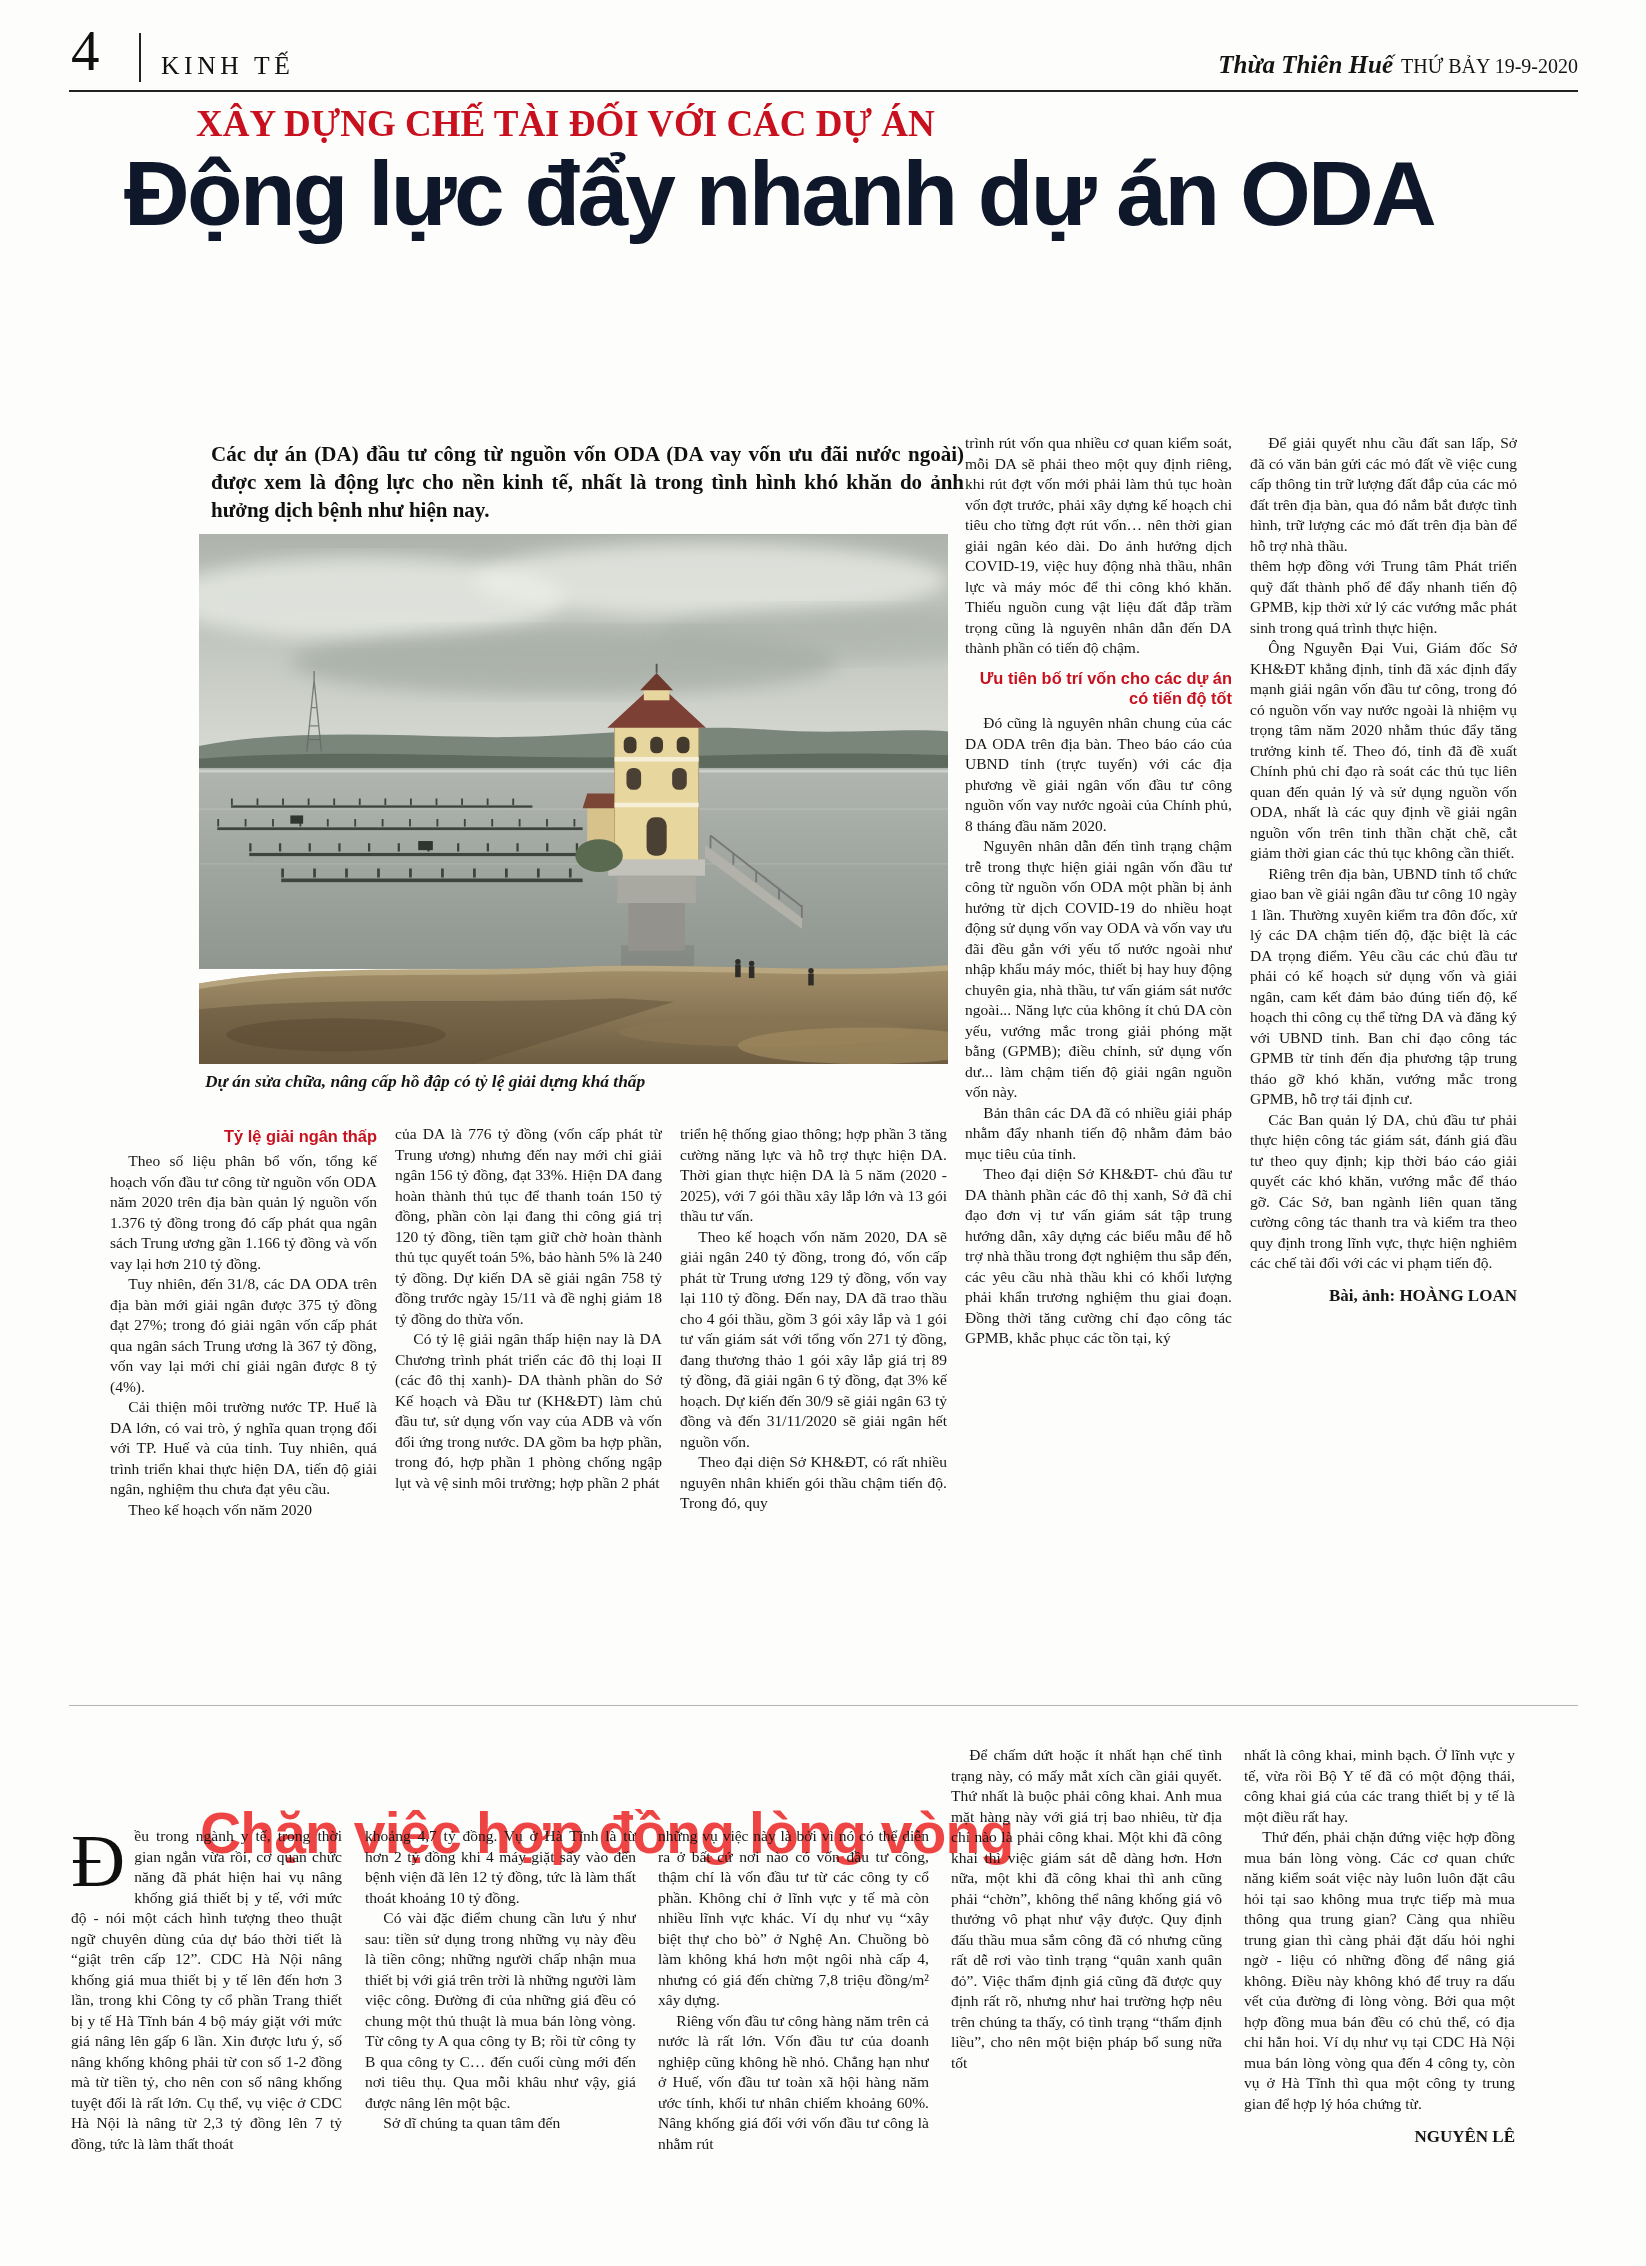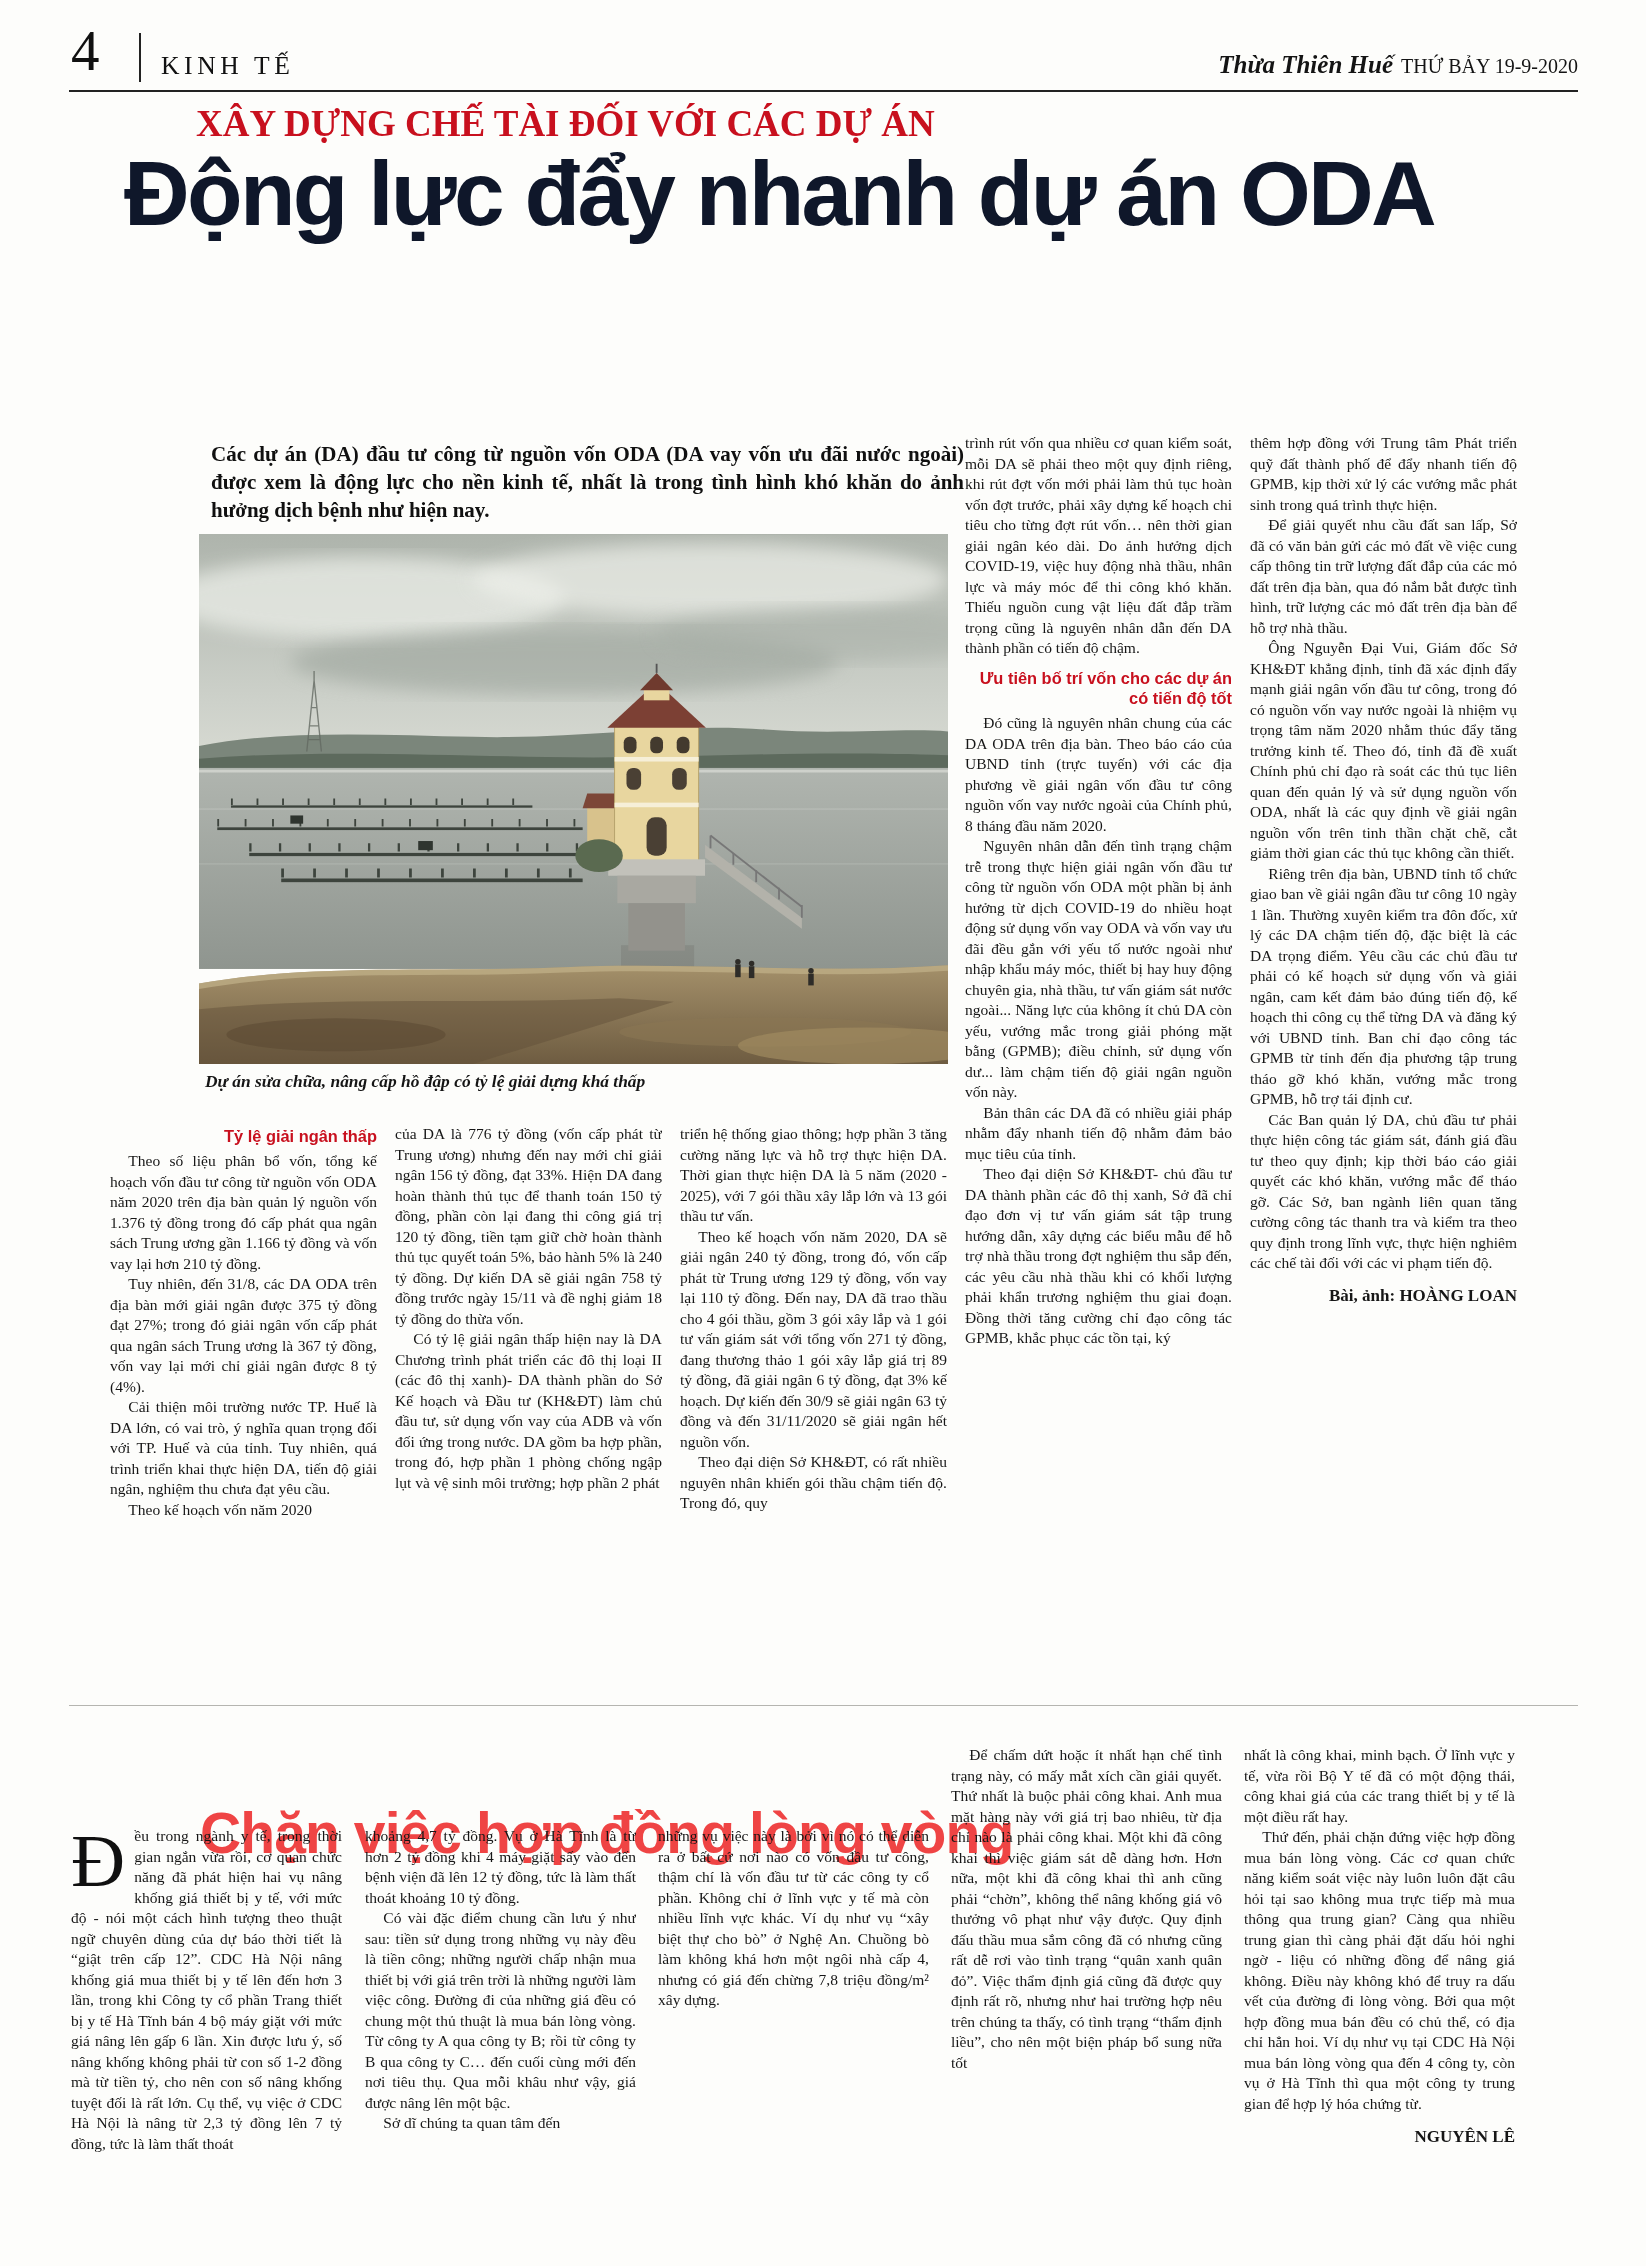--- a/index.html
+++ b/index.html
@@ -216,22 +216,22 @@
       </div>
     <div class="col c1-4">
         <p class="para cont">trình rút vốn qua nhiều cơ quan kiểm soát, mỗi DA sẽ phải theo một quy định riêng, khi rút đợt vốn mới phải làm thủ tục hoàn vốn đợt trước, phải xây dựng kế hoạch chi tiêu cho từng đợt rút vốn… nên thời gian giải ngân kéo dài. Do ảnh hưởng dịch COVID-19, việc huy động nhà thầu, nhân lực và máy móc để thi công khó khăn. Thiếu nguồn cung vật liệu đất đắp trầm trọng cũng là nguyên nhân dẫn đến DA thành phần có tiến độ chậm.</p>
         <p class="subhead">Ưu tiên bố trí vốn cho các dự án có tiến độ tốt</p>
         <p class="para">Đó cũng là nguyên nhân chung của các DA ODA trên địa bàn. Theo báo cáo của UBND tỉnh (trực tuyến) với các địa phương về giải ngân vốn đầu tư công nguồn vốn vay nước ngoài của Chính phủ, 8 tháng đầu năm 2020.</p>
         <p class="para">Nguyên nhân dẫn đến tình trạng chậm trễ trong thực hiện giải ngân vốn đầu tư công từ nguồn vốn ODA một phần bị ảnh hưởng từ dịch COVID-19 do nhiều hoạt động sử dụng vốn vay ODA và vốn vay ưu đãi đều gắn với yếu tố nước ngoài như nhập khẩu máy móc, thiết bị hay huy động chuyên gia, nhà thầu, tư vấn giám sát nước ngoài... Năng lực của không ít chủ DA còn yếu, vướng mắc trong giải phóng mặt bằng (GPMB); điều chỉnh, sử dụng vốn dư... làm chậm tiến độ giải ngân nguồn vốn này.</p>
         <p class="para">Bản thân các DA đã có nhiều giải pháp nhằm đẩy nhanh tiến độ nhằm đảm bảo mục tiêu của tỉnh.</p>
         <p class="para">Theo đại diện Sở KH&amp;ĐT- chủ đầu tư DA thành phần các đô thị xanh, Sở đã chỉ đạo đơn vị tư vấn giám sát tập trung hướng dẫn, xây dựng các biểu mẫu để hỗ trợ nhà thầu trong đợt nghiệm thu sắp đến, các yêu cầu nhà thầu khi có khối lượng phải khẩn trương nghiệm thu giai đoạn. Đồng thời tăng cường chỉ đạo công tác GPMB, khắc phục các tồn tại, ký</p>
       </div>
     <div class="col c1-5">
+        <p class="para">Để giải quyết nhu cầu đất san lấp, Sở đã có văn bản gửi các mỏ đất về việc cung cấp thông tin trữ lượng đất đắp của các mỏ đất trên địa bàn, qua đó nắm bắt được tình hình, trữ lượng các mỏ đất trên địa bàn để hỗ trợ nhà thầu.</p>
         <p class="para cont">thêm hợp đồng với Trung tâm Phát triển quỹ đất thành phố để đẩy nhanh tiến độ GPMB, kịp thời xử lý các vướng mắc phát sinh trong quá trình thực hiện.</p>
-        <p class="para">Để giải quyết nhu cầu đất san lấp, Sở đã có văn bản gửi các mỏ đất về việc cung cấp thông tin trữ lượng đất đắp của các mỏ đất trên địa bàn, qua đó nắm bắt được tình hình, trữ lượng các mỏ đất trên địa bàn để hỗ trợ nhà thầu.</p>
         <p class="para">Ông Nguyễn Đại Vui, Giám đốc Sở KH&amp;ĐT khẳng định, tỉnh đã xác định đẩy mạnh giải ngân vốn đầu tư công, trong đó có nguồn vốn vay nước ngoài là nhiệm vụ trọng tâm năm 2020 nhằm thúc đẩy tăng trưởng kinh tế. Theo đó, tỉnh đã đề xuất Chính phủ chỉ đạo rà soát các thủ tục liên quan đến quản lý và sử dụng nguồn vốn ODA, nhất là các quy định về giải ngân nguồn vốn trên tinh thần chặt chẽ, cắt giảm thời gian các thủ tục không cần thiết.</p>
         <p class="para">Riêng trên địa bàn, UBND tỉnh tổ chức giao ban về giải ngân đầu tư công 10 ngày 1 lần. Thường xuyên kiểm tra đôn đốc, xử lý các DA chậm tiến độ, đặc biệt là các DA trọng điểm. Yêu cầu các chủ đầu tư phải có kế hoạch sử dụng vốn và giải ngân, cam kết đảm bảo đúng tiến độ, kế hoạch thi công cụ thể từng DA và đăng ký với UBND tỉnh. Ban chỉ đạo công tác GPMB từ tỉnh đến địa phương tập trung tháo gỡ khó khăn, vướng mắc trong GPMB, hỗ trợ tái định cư.</p>
         <p class="para">Các Ban quản lý DA, chủ đầu tư phải thực hiện công tác giám sát, đánh giá đầu tư theo quy định; kịp thời báo cáo giải quyết các khó khăn, vướng mắc để tháo gỡ. Các Sở, ban ngành liên quan tăng cường công tác thanh tra và kiểm tra theo quy định trong lĩnh vực, thực hiện nghiêm các chế tài đối với các vi phạm tiến độ.</p>
         <p class="byline">Bài, ảnh: HOÀNG LOAN</p>
       </div>
   </section>
 
   <div class="hrule-mid"></div>
 
   <section>
@@ -239,20 +239,21 @@
     <div class="col c2-1">
         <p class="para cont"><span class="dropcap">Đ</span>ều trong ngành y tế, trong thời gian ngắn vừa rồi, cơ quan chức năng đã phát hiện hai vụ nâng khống giá thiết bị y tế, với mức độ - nói một cách hình tượng theo thuật ngữ chuyên dùng của dự báo thời tiết là “giật trên cấp 12”. CDC Hà Nội nâng khống giá mua thiết bị y tế lên đến hơn 3 lần, trong khi Công ty cổ phần Trang thiết bị y tế Hà Tĩnh bán 4 bộ máy giặt với mức giá nâng lên gấp 6 lần. Xin được lưu ý, số nâng khống không phải từ con số 1-2 đồng mà từ tiền tỷ, cho nên con số nâng khống tuyệt đối là rất lớn. Cụ thể, vụ việc ở CDC Hà Nội là nâng từ 2,3 tỷ đồng lên 7 tỷ đồng, tức là làm thất thoát</p>
       </div>
     <div class="col c2-2">
         <p class="para cont">khoảng 4,7 tỷ đồng. Vụ ở Hà Tĩnh là từ hơn 2 tỷ đồng khi 4 máy giặt sấy vào đến bệnh viện đã lên 12 tỷ đồng, tức là làm thất thoát khoảng 10 tỷ đồng.</p>
         <p class="para">Có vài đặc điểm chung cần lưu ý như sau: tiền sử dụng trong những vụ này đều là tiền công; những người chấp nhận mua thiết bị với giá trên trời là những người làm việc công. Đường đi của những giá đều có chung một thủ thuật là mua bán lòng vòng. Từ công ty A qua công ty B; rồi từ công ty B qua công ty C… đến cuối cùng mới đến nơi tiêu thụ. Qua mỗi khâu như vậy, giá được nâng lên một bậc.</p>
         <p class="para">Sở dĩ chúng ta quan tâm đến</p>
       </div>
     <div class="col c2-3">
         <p class="para cont">những vụ việc này là bởi vì nó có thể diễn ra ở bất cứ nơi nào có vốn đầu tư công, thậm chí là vốn đầu tư từ các công ty cổ phần. Không chỉ ở lĩnh vực y tế mà còn nhiều lĩnh vực khác. Ví dụ như vụ “xây biệt thự cho bò” ở Nghệ An. Chuồng bò làm không khá hơn một ngôi nhà cấp 4, nhưng có giá đến chừng 7,8 triệu đồng/m² xây dựng.</p>
+        <p class="para">Riêng vốn đầu tư công hàng năm trên cả nước là rất lớn. Vốn đầu tư của doanh nghiệp cũng không hề nhỏ. Chẳng hạn như ở Huế, vốn đầu tư toàn xã hội hàng năm ước tính, khối tư nhân chiếm khoảng 60%. Nâng khống giá đối với vốn đầu tư công là nhằm rút</p>
       </div>
     <div class="col c2-4">
         <p class="para">Để chấm dứt hoặc ít nhất hạn chế tình trạng này, có mấy mắt xích cần giải quyết. Thứ nhất là buộc phải công khai. Anh mua mặt hàng này với giá trị bao nhiêu, từ địa chỉ nào là phải công khai. Một khi đã công khai thì việc giám sát dễ dàng hơn. Hơn nữa, một khi đã công khai thì anh cũng phải “chờn”, không thể nâng khống giá vô thưởng vô phạt như vậy được. Quy định đấu thầu mua sắm công đã có nhưng cũng rất dễ rơi vào tình trạng “quân xanh quân đỏ”. Việc thẩm định giá cũng đã được quy định rất rõ, nhưng như hai trường hợp nêu trên chúng ta thấy, có tình trạng “thẩm định liều”, cho nên một biện pháp bổ sung nữa tốt</p>
       </div>
     <div class="col c2-5">
         <p class="para cont">nhất là công khai, minh bạch. Ở lĩnh vực y tế, vừa rồi Bộ Y tế đã có một động thái, công khai giá của các trang thiết bị y tế là một điều rất hay.</p>
         <p class="para">Thứ đến, phải chặn đứng việc hợp đồng mua bán lòng vòng. Các cơ quan chức năng kiểm soát việc này luôn luôn đặt câu hỏi tại sao không mua trực tiếp mà mua thông qua trung gian? Càng qua nhiều trung gian thì càng phải đặt dấu hỏi nghi ngờ - liệu có những đồng để nâng giá không. Điều này không khó để truy ra dấu vết của đường đi lòng vòng. Bởi qua một hợp đồng mua bán đều có chủ thể, có địa chỉ hẳn hoi. Ví dụ như vụ tại CDC Hà Nội mua bán lòng vòng qua đến 4 công ty, còn vụ ở Hà Tĩnh thì qua một công ty trung gian để hợp lý hóa chứng từ.</p>
         <p class="byline">NGUYÊN LÊ</p>
       </div>
   </section>

